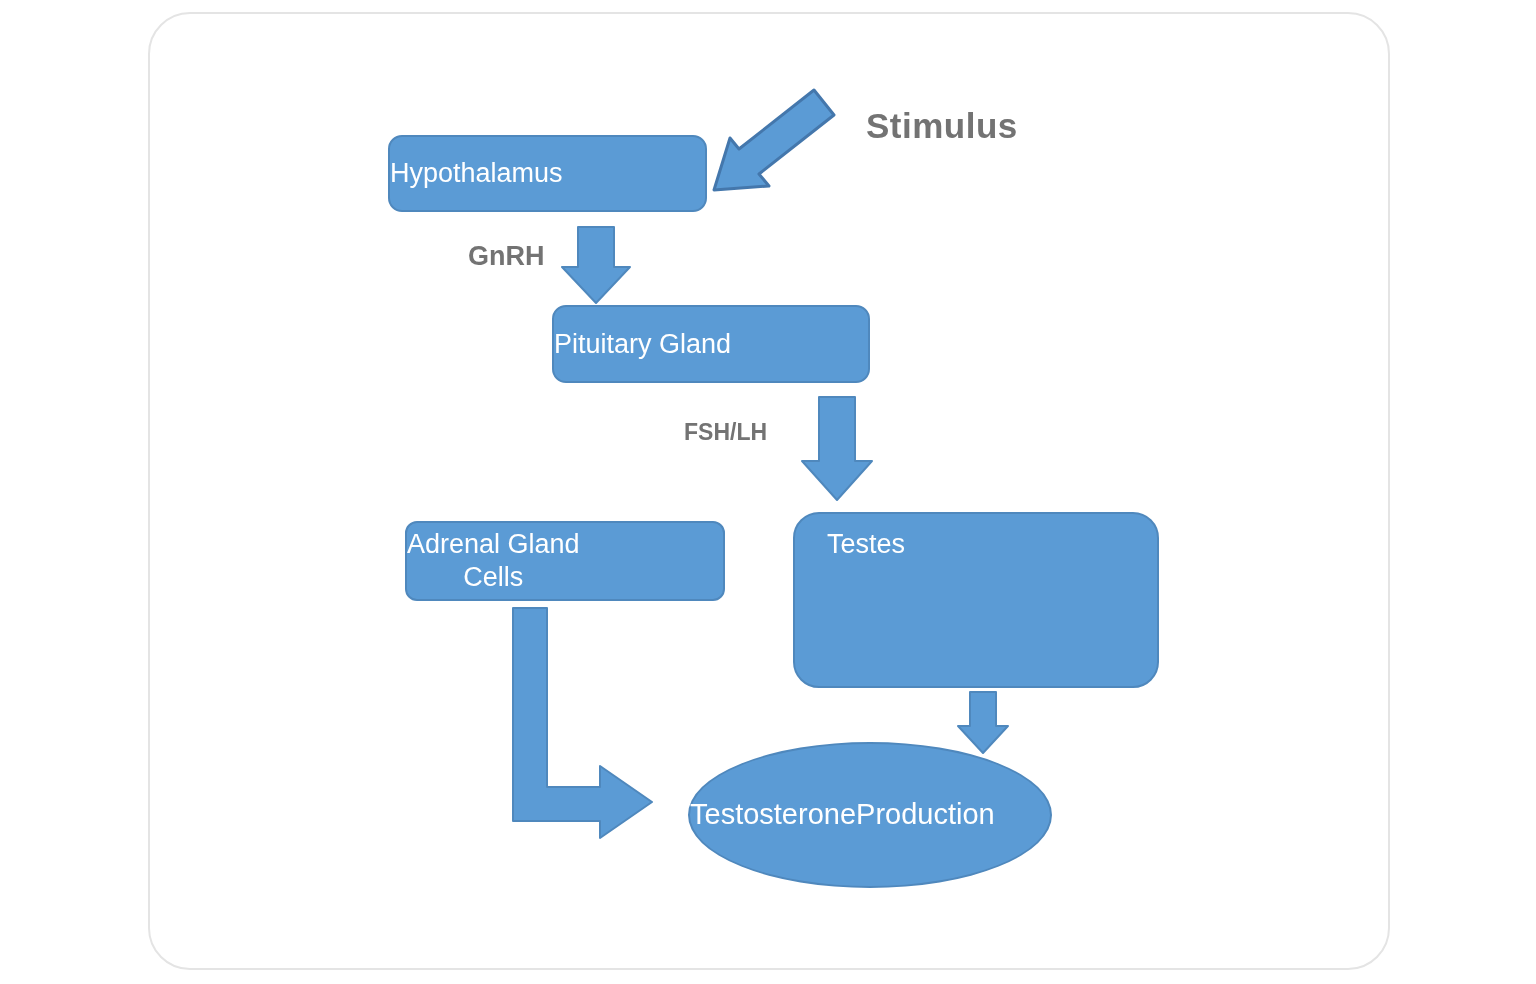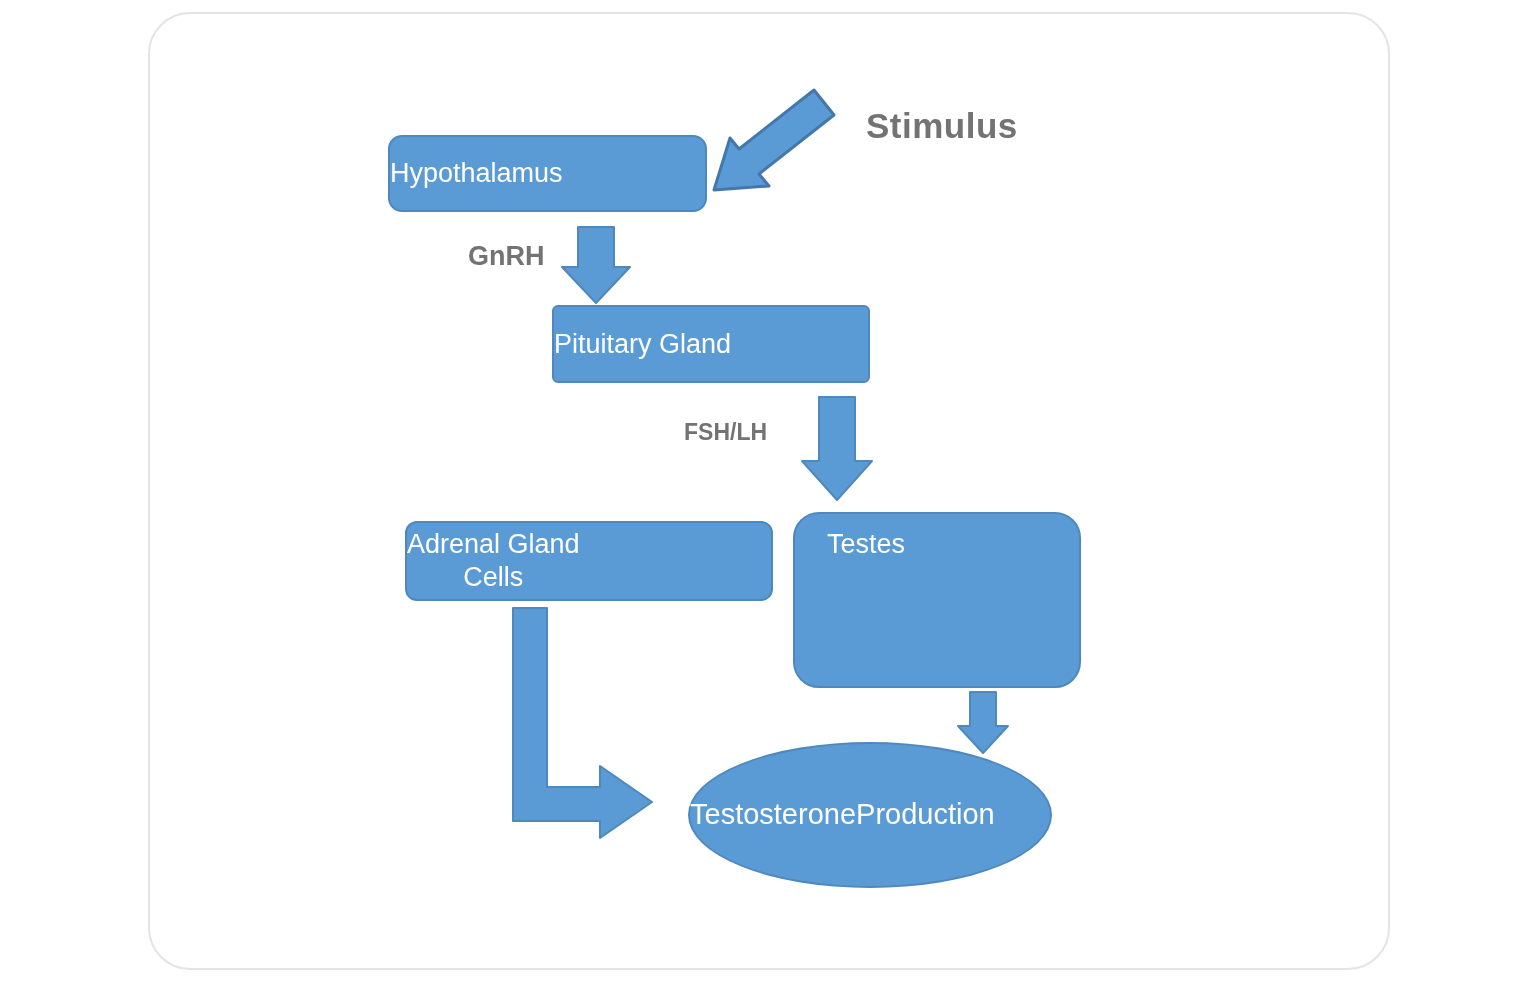--- a/index.html
+++ b/index.html
@@ -40,24 +40,24 @@
     border: 2px solid #4f88bd;
     box-sizing: border-box;
     color: #ffffff;
     display: flex;
     align-items: center;
     text-align: center;
     font-size: 27px;
     line-height: 1.22;
   }
   .node-hypothalamus { left: 388px; top: 135px; width: 319px; height: 77px; border-radius: 14px; }
-  .node-pituitary    { left: 552px; top: 305px; width: 318px; height: 78px; border-radius: 6px; }
-  .node-adrenal      { left: 405px; top: 521px; width: 368px; height: 80px; border-radius: 12px; }
+  .node-pituitary    { left: 552px; top: 305px; width: 318px; height: 78px; border-radius: 14px; }
+  .node-adrenal      { left: 405px; top: 521px; width: 320px; height: 80px; border-radius: 12px; }
   .node-testes {
-    left: 793px; top: 512px; width: 288px; height: 176px; border-radius: 26px;
+    left: 793px; top: 512px; width: 366px; height: 176px; border-radius: 26px;
     align-items: flex-start; justify-content: flex-start;
     padding: 14px 0 0 32px; text-align: right;
   }
   .node-leydig {
     left: 853px; top: 601px; width: 227px; height: 67px; border-radius: 14px;
     background: #ed7d31; border-color: #d96b20;
   }
   .node-ellipse {
     left: 688px; top: 742px; width: 364px; height: 146px;
     border-radius: 50%;

